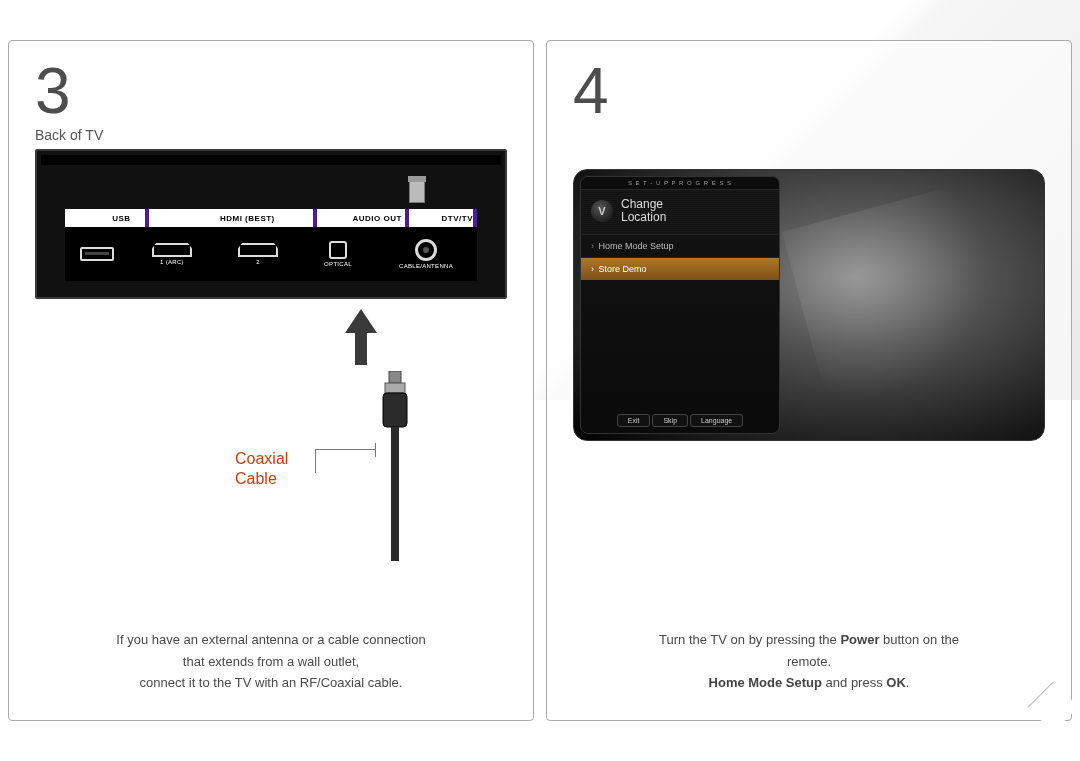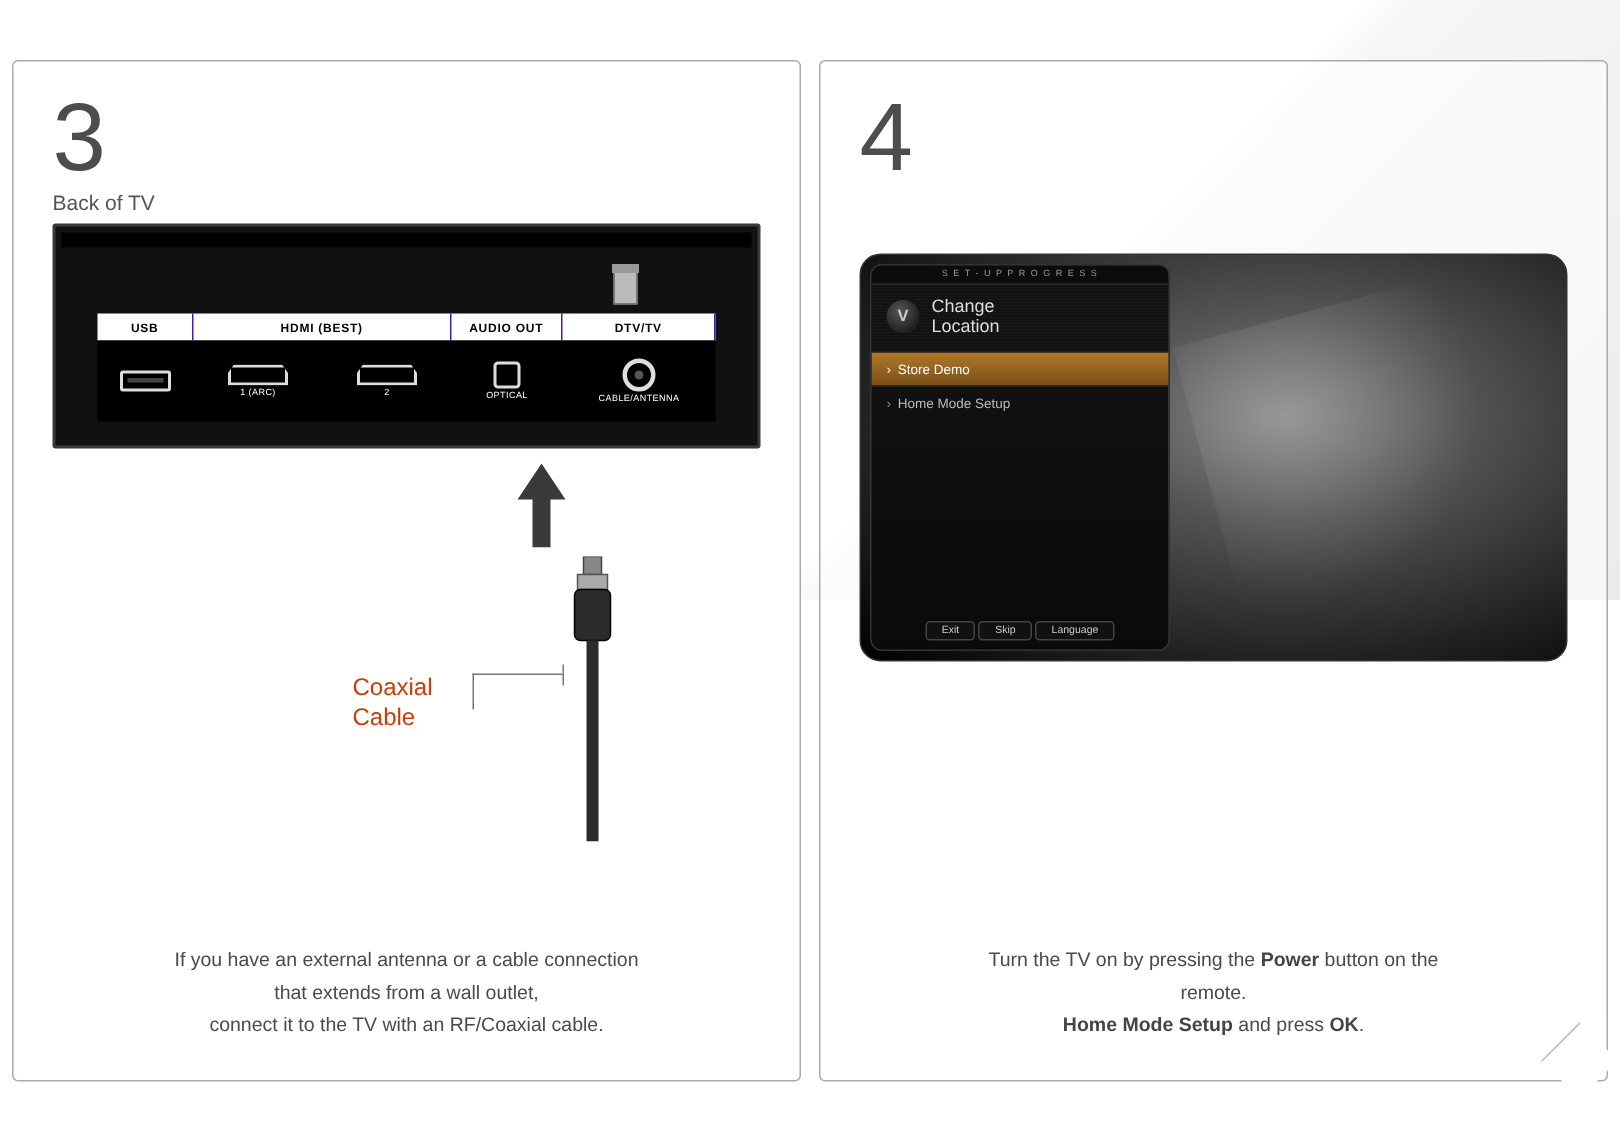--- a/index.html
+++ b/index.html
@@ -71,29 +71,30 @@
   .label-strip {
     position: absolute;
     top: 58px;
     left: 28px;
     right: 28px;
     height: 18px;
     background: #fff;
     display: flex;
   }
   .label-strip div {
-    border-right: 1px solid #4c1d95;
+    border-right: 4px solid #4c1d95;
     font-size: 8px;
     font-weight: bold;
     color: #000;
     text-align: center;
     display: flex;
     align-items: center;
     justify-content: center;
     letter-spacing: 0.5px;
+    margin-left: 33px;
   }
   .lbl-usb { width: 64px; }
   .lbl-hdmi { width: 172px; }
   .lbl-audio { width: 74px; }
   .lbl-dtv { flex:1; border-right:none; }
   .port-row {
     position:absolute;
     top:76px;
     left:28px;
     right:28px;
@@ -319,27 +320,27 @@
       <div class="tvshot-flare"></div>
       <div class="osd">
         <div class="osd-topbar">S E T - U P   P R O G R E S S</div>
         <div class="osd-title">
           <div class="osd-logo">V</div>
           <div class="osd-title-text">
             <span>Change</span><br>
             <span>Location</span>
           </div>
         </div>
+        <div class="osd-item">
+          <span class="chev">›</span>
+          <span>Home Mode Setup</span>
+        </div>
         <div class="osd-item sel">
           <span class="chev">›</span>
           <span>Store Demo</span>
-        </div>
-        <div class="osd-item">
-          <span class="chev">›</span>
-          <span>Home Mode Setup</span>
         </div>
         <div class="osd-bottom">
           <div class="osd-btn">Exit</div>
           <div class="osd-btn">Skip</div>
           <div class="osd-btn">Language</div>
         </div>
       </div>
     </div>
 
     <div class="instr-block">

